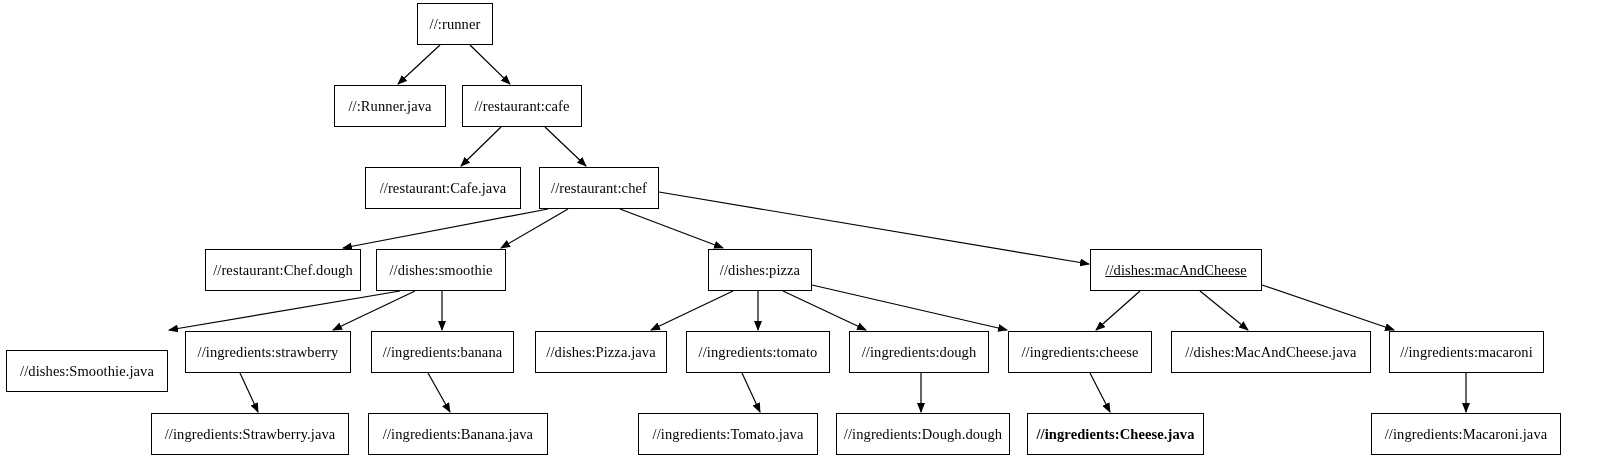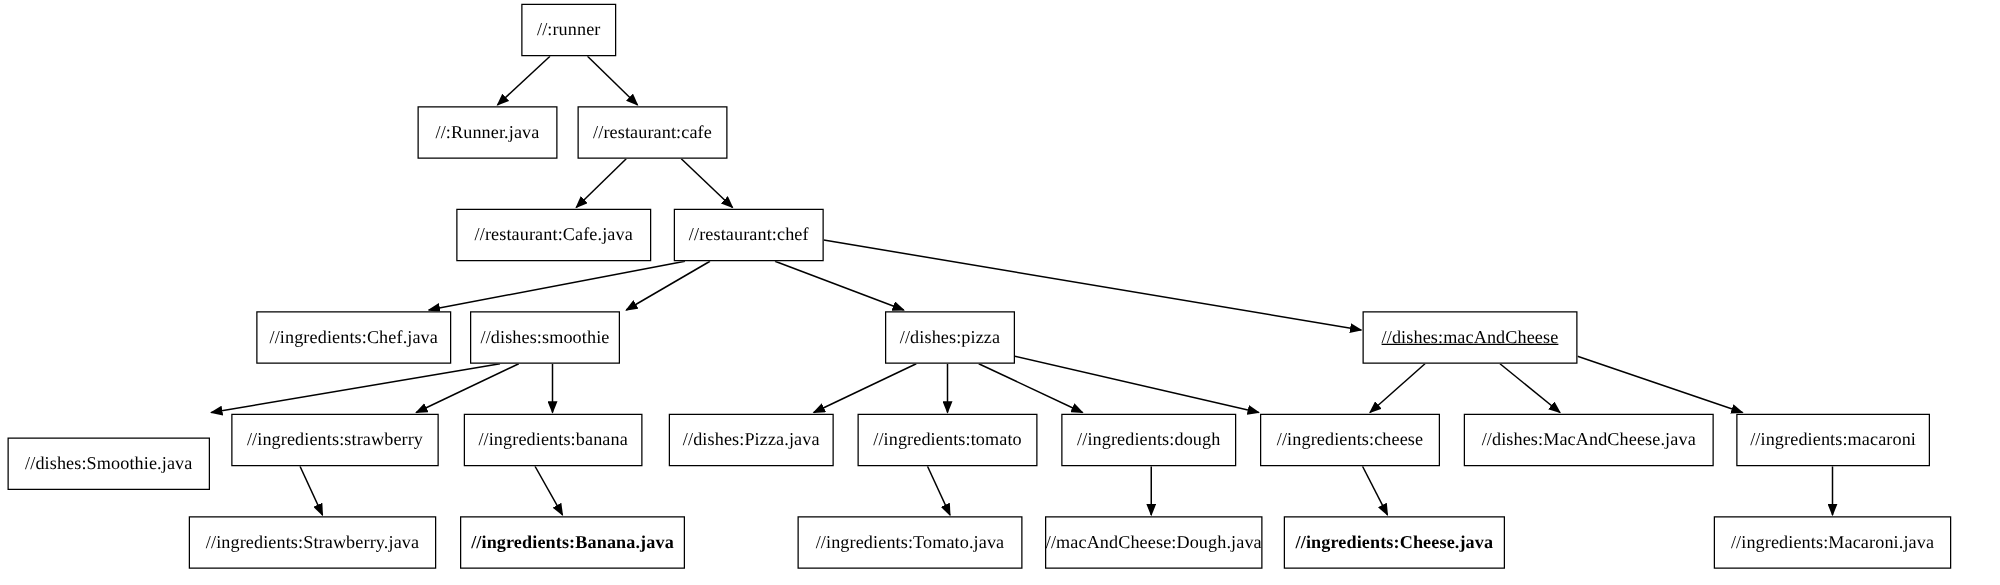--- a/index.html
+++ b/index.html
@@ -99,23 +99,23 @@
       <div class="node" style="left: 462px; top: 85px; width: 120px; height: 42px; background: rgb(255, 255, 255); border-color: rgb(0, 0, 0);">
         <span class="node-label">//restaurant:cafe</span>
       </div>
       <div class="node" style="left: 365px; top: 167px; width: 156px; height: 42px; background: rgb(255, 255, 255); border-color: rgb(0, 0, 0);">
         <span class="node-label">//restaurant:Cafe.java</span>
       </div>
       <div class="node" style="left: 539px; top: 167px; width: 120px; height: 42px; background: rgb(255, 255, 255); border-color: rgb(0, 0, 0);">
         <span class="node-label">//restaurant:chef</span>
       </div>
       <div class="node" style="left: 205px; top: 249px; width: 156px; height: 42px; background: rgb(255, 255, 255); border-color: rgb(0, 0, 0);">
-        <span class="node-label">//ingredients:Chef.java</span>
+        <span class="node-label">//restaurant:Chef.dough</span>
       </div>
-      <div class="node" style="left: 376px; top: 249px; width: 120px; height: 42px; background: rgb(255, 255, 255); border-color: rgb(0, 0, 0);">
+      <div class="node" style="left: 376px; top: 249px; width: 130px; height: 42px; background: rgb(255, 255, 255); border-color: rgb(0, 0, 0);">
         <span class="node-label">//dishes:smoothie</span>
       </div>
       <div class="node" style="left: 708px; top: 249px; width: 104px; height: 42px; background: rgb(255, 255, 255); border-color: rgb(0, 0, 0);">
         <span class="node-label">//dishes:pizza</span>
       </div>
       <div class="node" style="left: 1090px; top: 249px; width: 172px; height: 42px; background: rgb(255, 255, 255); border-color: rgb(0, 0, 0); text-decoration: underline;">
         <span class="node-label">//dishes:macAndCheese</span>
       </div>
       <div class="node" style="left: 6px; top: 331px; width: 162px; height: 42px; background: rgb(255, 255, 255); border-color: rgb(0, 0, 0); margin-top: 19px;">
         <span class="node-label">//dishes:Smoothie.java</span>
@@ -140,28 +140,28 @@
       </div>
       <div class="node" style="left: 1171px; top: 331px; width: 200px; height: 42px; background: rgb(255, 255, 255); border-color: rgb(0, 0, 0);">
         <span class="node-label">//dishes:MacAndCheese.java</span>
       </div>
       <div class="node" style="left: 1389px; top: 331px; width: 155px; height: 42px; background: rgb(255, 255, 255); border-color: rgb(0, 0, 0);">
         <span class="node-label">//ingredients:macaroni</span>
       </div>
       <div class="node" style="left: 151px; top: 413px; width: 198px; height: 42px; background: rgb(255, 255, 255); border-color: rgb(0, 0, 0);">
         <span class="node-label">//ingredients:Strawberry.java</span>
       </div>
-      <div class="node" style="left: 368px; top: 413px; width: 180px; height: 42px; background: rgb(255, 255, 255); border-color: rgb(0, 0, 0); font-weight: bold;">
+      <div class="node" style="left: 368px; top: 413px; width: 180px; height: 42px; background: rgb(255, 255, 255); border-color: rgb(0, 0, 0);">
         <span class="node-label">//ingredients:Banana.java</span>
       </div>
       <div class="node" style="left: 638px; top: 413px; width: 180px; height: 42px; background: rgb(255, 255, 255); border-color: rgb(0, 0, 0); align-items: center;">
         <span class="node-label">//ingredients:Tomato.java</span>
       </div>
       <div class="node" style="left: 836px; top: 413px; width: 174px; height: 42px; background: rgb(255, 255, 255); border-color: rgb(0, 0, 0);">
-        <span class="node-label">//macAndCheese:Dough.java</span>
+        <span class="node-label">//ingredients:Dough.dough</span>
       </div>
       <div class="node" style="left: 1027px; top: 413px; width: 177px; height: 42px; background: rgb(255, 255, 255); border-color: rgb(0, 0, 0); font-weight: bold;">
         <span class="node-label">//ingredients:Cheese.java</span>
       </div>
       <div class="node" style="left: 1371px; top: 413px; width: 190px; height: 42px; background: rgb(255, 255, 255); border-color: rgb(0, 0, 0);">
         <span class="node-label">//ingredients:Macaroni.java</span>
       </div>
     </div>
 
 </div>

